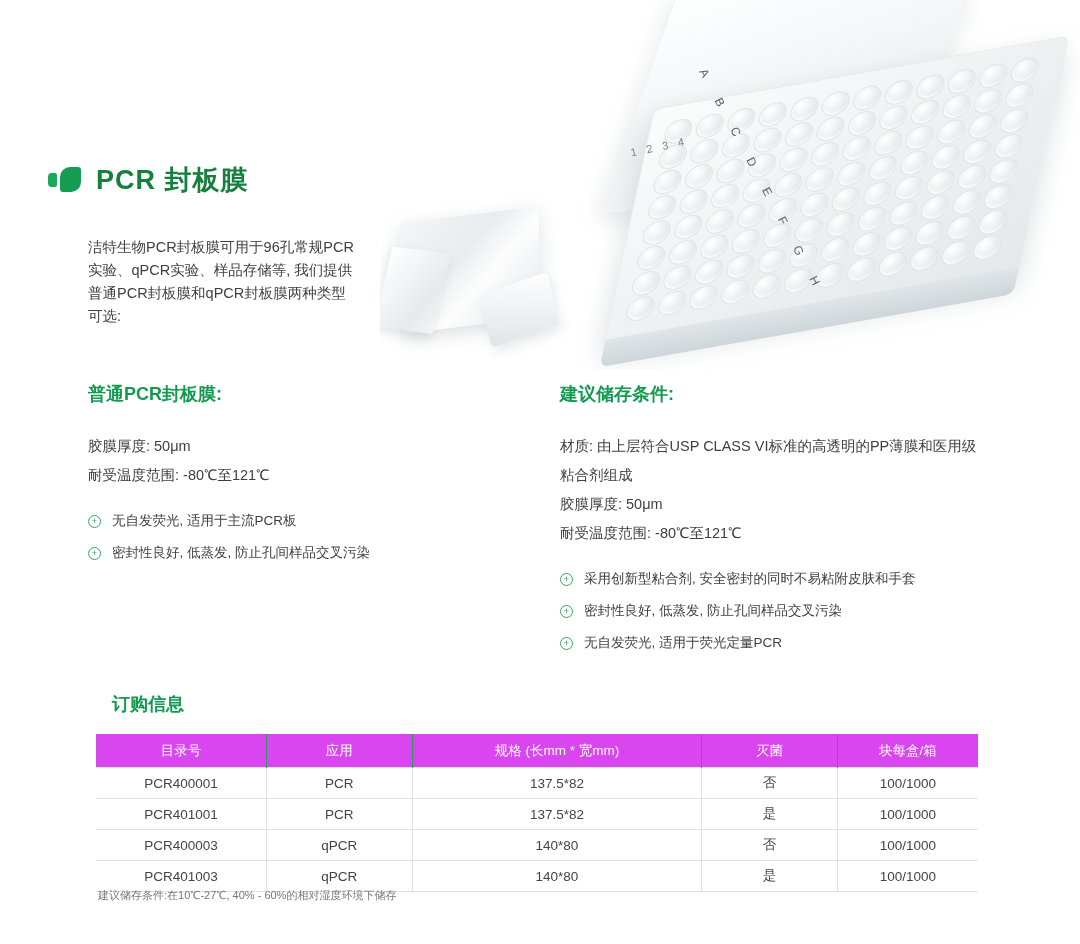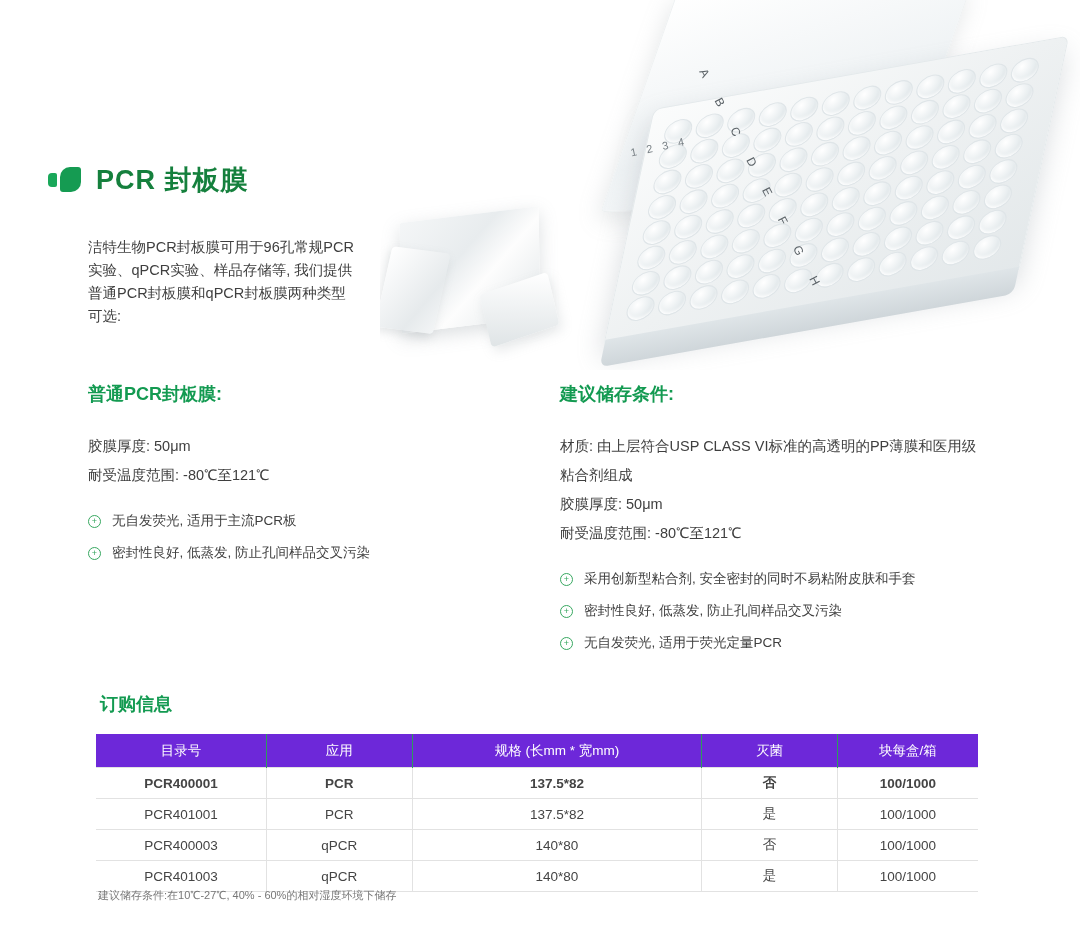--- a/index.html
+++ b/index.html
@@ -225,52 +225,52 @@
     font-size: 9px;
     line-height: 10px;
     text-align: center;
     margin: 3px 11px 0 0;
     flex: 0 0 auto;
   }
 
   
   .order-head {
     position: absolute;
-    left: 100px;
+    left: 112px;
     top: 692px;
     font-size: 18px;
     font-weight: bold;
     color: #139a51;
   }
   table.order {
     position: absolute;
     left: 96px;
     top: 734px;
     width: 882px;
     border-collapse: collapse;
     font-size: 13.5px;
   }
   table.order th {
-    background: #6d28d9;
+    background: #d946ef;
     color: #ffffff;
     font-weight: normal;
     height: 31px;
     border-right: 1px solid #2e9a5e;
     text-align: center;
   }
   table.order th:last-child { border-right: none; }
   table.order td {
     height: 28px;
     text-align: center;
     color: #444444;
     border-bottom: 1px solid #e2e2e2;
     border-right: 1px solid #e2e2e2;
   }
   table.order td:last-child { border-right: none; }
-  table.order tbody tr:first-child td { border-top: 1px solid #e2e2e2; font-weight: bold; }
+  table.order tbody tr:first-child td { border-top: 1px solid #e2e2e2; }
 
   .note {
     position: absolute;
     left: 98px;
     top: 888px;
     font-size: 11px;
     color: #777777;
   }
 </style>
 </head>

